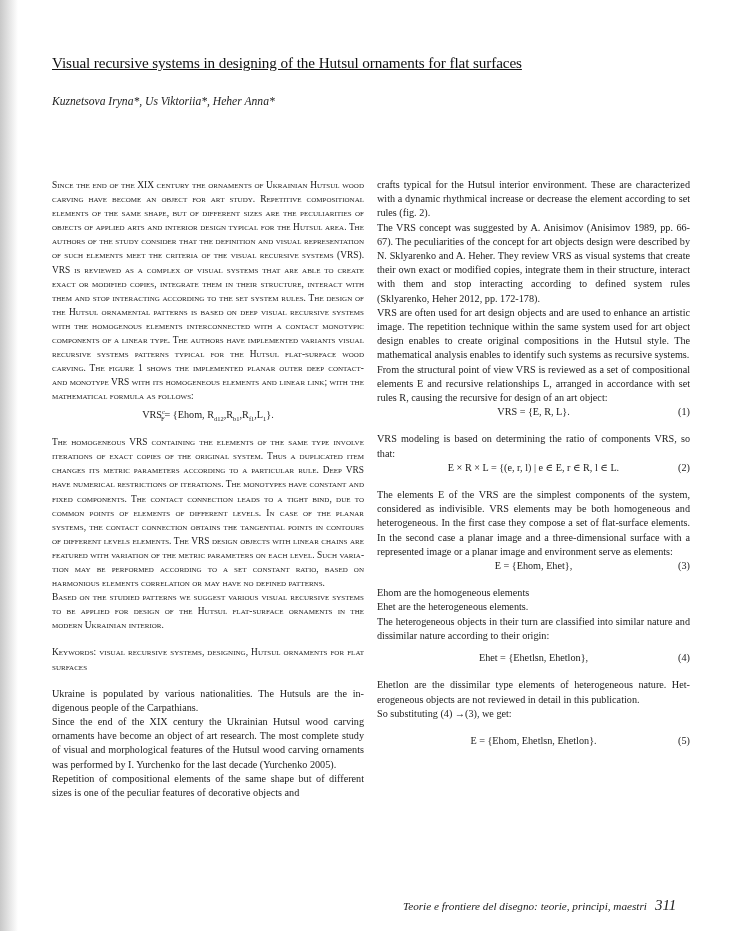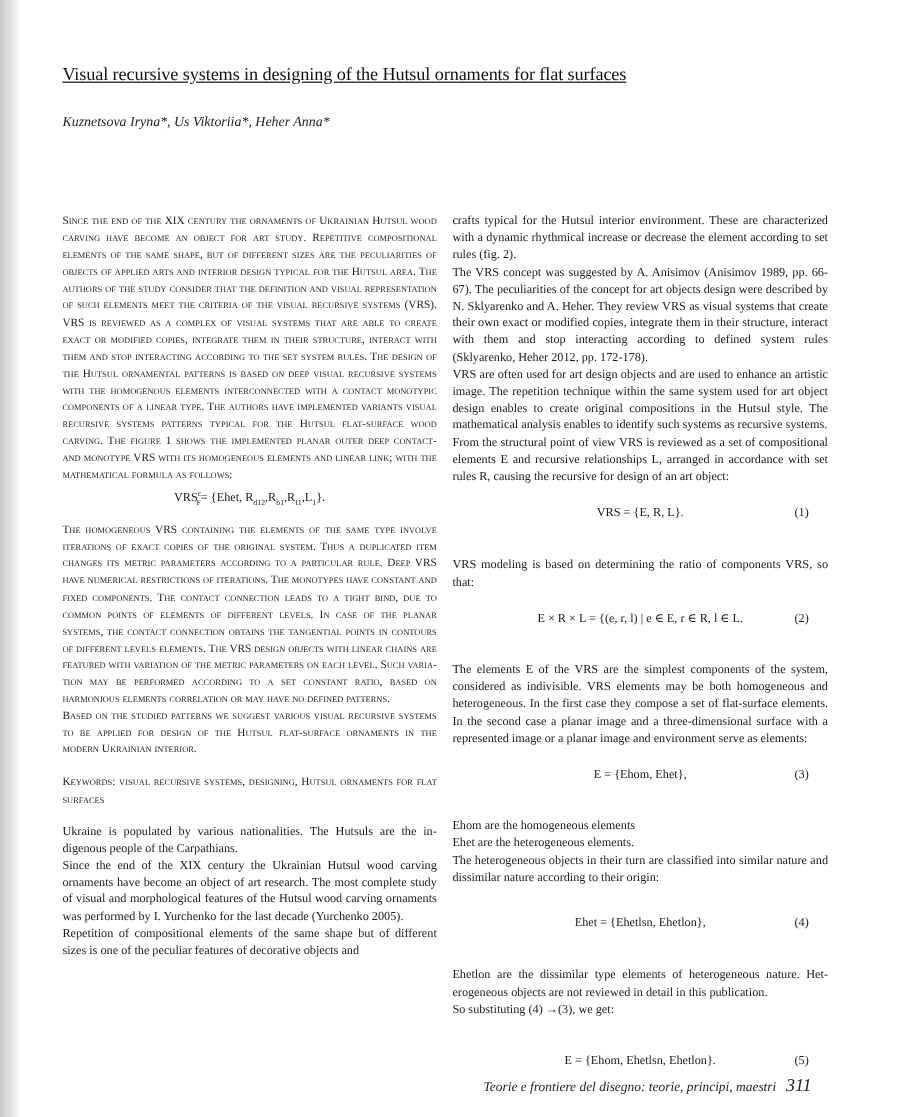--- a/index.html
+++ b/index.html
@@ -31,21 +31,21 @@
   .col.right { left: 377px; width: 313px; }
   .sc {
     font-variant: small-caps; font-size: 9.4px; line-height: 14.1px;
     text-align: justify; letter-spacing: 0.02px;
   }
   .formula-line {
     text-align: center; margin: 1px 0 9px 0; font-size: 10.2px;
   }
   .eq {
     display: flex; justify-content: space-between; align-items: flex-start;
-    margin: 16px; font-size: 10.2px;
+    margin: 0; font-size: 10.2px;
   }
   .eq .expr { flex: 1; text-align: center; padding-left: 30px; }
   .eq .num { width: 30px; text-align: right; }
   p { margin: 0; }
   .gap { height: 13px; }
   .gap-sm { height: 8px; }
   .footer {
     position: absolute; left: 403px; top: 897px; width: 320px;
     font-size: 11.2px; font-style: italic; color: #222; white-space: nowrap;
   }
@@ -56,21 +56,21 @@
 <body>
 
 <div class="shadow"></div>
 
 <h1 class="title" style="margin:0;font-weight:normal;text-decoration:underline;">Visual recursive systems in designing of the Hutsul ornaments for flat surfaces</h1>
 <div class="authors">Kuznetsova Iryna*, Us Viktoriia*, Heher Anna*</div>
 
 <div class="col left">
   <div>
     <p class="sc">Since the end of the XIX century the ornaments of Ukrainian Hut­sul wood carving have become an object for art study. Repetitive compositional elements of the same shape, but of different sizes are the peculiarities of objects of applied arts and interior design typi­cal for the Hutsul area. The authors of the study consider that the definition and visual representation of such elements meet the criteria of the visual recursive systems (VRS). VRS is reviewed as a complex of visual systems that are able to create exact or modi­fied copies, integrate them in their structure, interact with them and stop interacting according to the set system rules. The design of the Hutsul ornamental patterns is based on deep visual recursi­ve systems with the homogenous elements interconnected with a contact monotypic components of a linear type. The authors have implemented variants visual recursive systems patterns typical for the Hutsul flat-surface wood carving. The figure 1 shows the im­plemented planar outer deep contact- and monotype VRS with its homogeneous elements and linear link; with the mathematical for­mula as follows:</p>
-    <div class="formula-line"><span>VRS</span><sup style="margin-right:-4px;">c</sup><sub>F</sub><span>= {Ehet, R</span><sub>d12</sub>,R<sub>b1</sub>,R<sub>f1</sub>,L<sub>1</sub><span>}.</span></div>
+    <div class="formula-line"><span>VRS</span><sup style="margin-right:-4px;">c</sup><sub>F</sub><span>= {Ehom, R</span><sub>d12</sub>,R<sub>b1</sub>,R<sub>f1</sub>,L<sub>1</sub><span>}.</span></div>
     <p class="sc">The homogeneous VRS containing the elements of the same type in­volve iterations of exact copies of the original system. Thus a dupli­cated item changes its metric parameters according to a particular rule. Deep VRS have numerical restrictions of iterations. The mo­notypes have constant and fixed components. The contact con­nection leads to a tight bind, due to common points of elements of different levels. In case of the planar systems, the contact con­nection obtains the tangential points in contours of different levels elements. The VRS design objects with linear chains are featured with variation of the metric parameters on each level. Such varia­tion may be performed according to a set constant ratio, based on harmonious elements correlation or may have no defined patterns.</p>
     <p class="sc">Based on the studied patterns we suggest various visual recursive systems to be applied for design of the Hutsul flat-surface orna­ments in the modern Ukrainian interior.</p>
     <div class="gap"></div>
     <p class="sc">Keywords: visual recursive systems, designing, Hutsul ornaments for flat surfaces</p>
   </div>
   <div class="gap"></div>
   <p>Ukraine is populated by various nationalities. The Hutsuls are the in­digenous people of the Carpathians.</p>
   <p>Since the end of the XIX century the Ukrainian Hutsul wood carving ornaments have become an object of art research. The most complete study of visual and morphological features of the Hutsul wood carving ornaments was performed by I. Yurchenko for the last decade (Yurch­enko 2005).</p>
   <p>Repetition of compositional elements of the same shape but of differ­ent sizes is one of the peculiar features of decorative objects and</p>
 </div>

